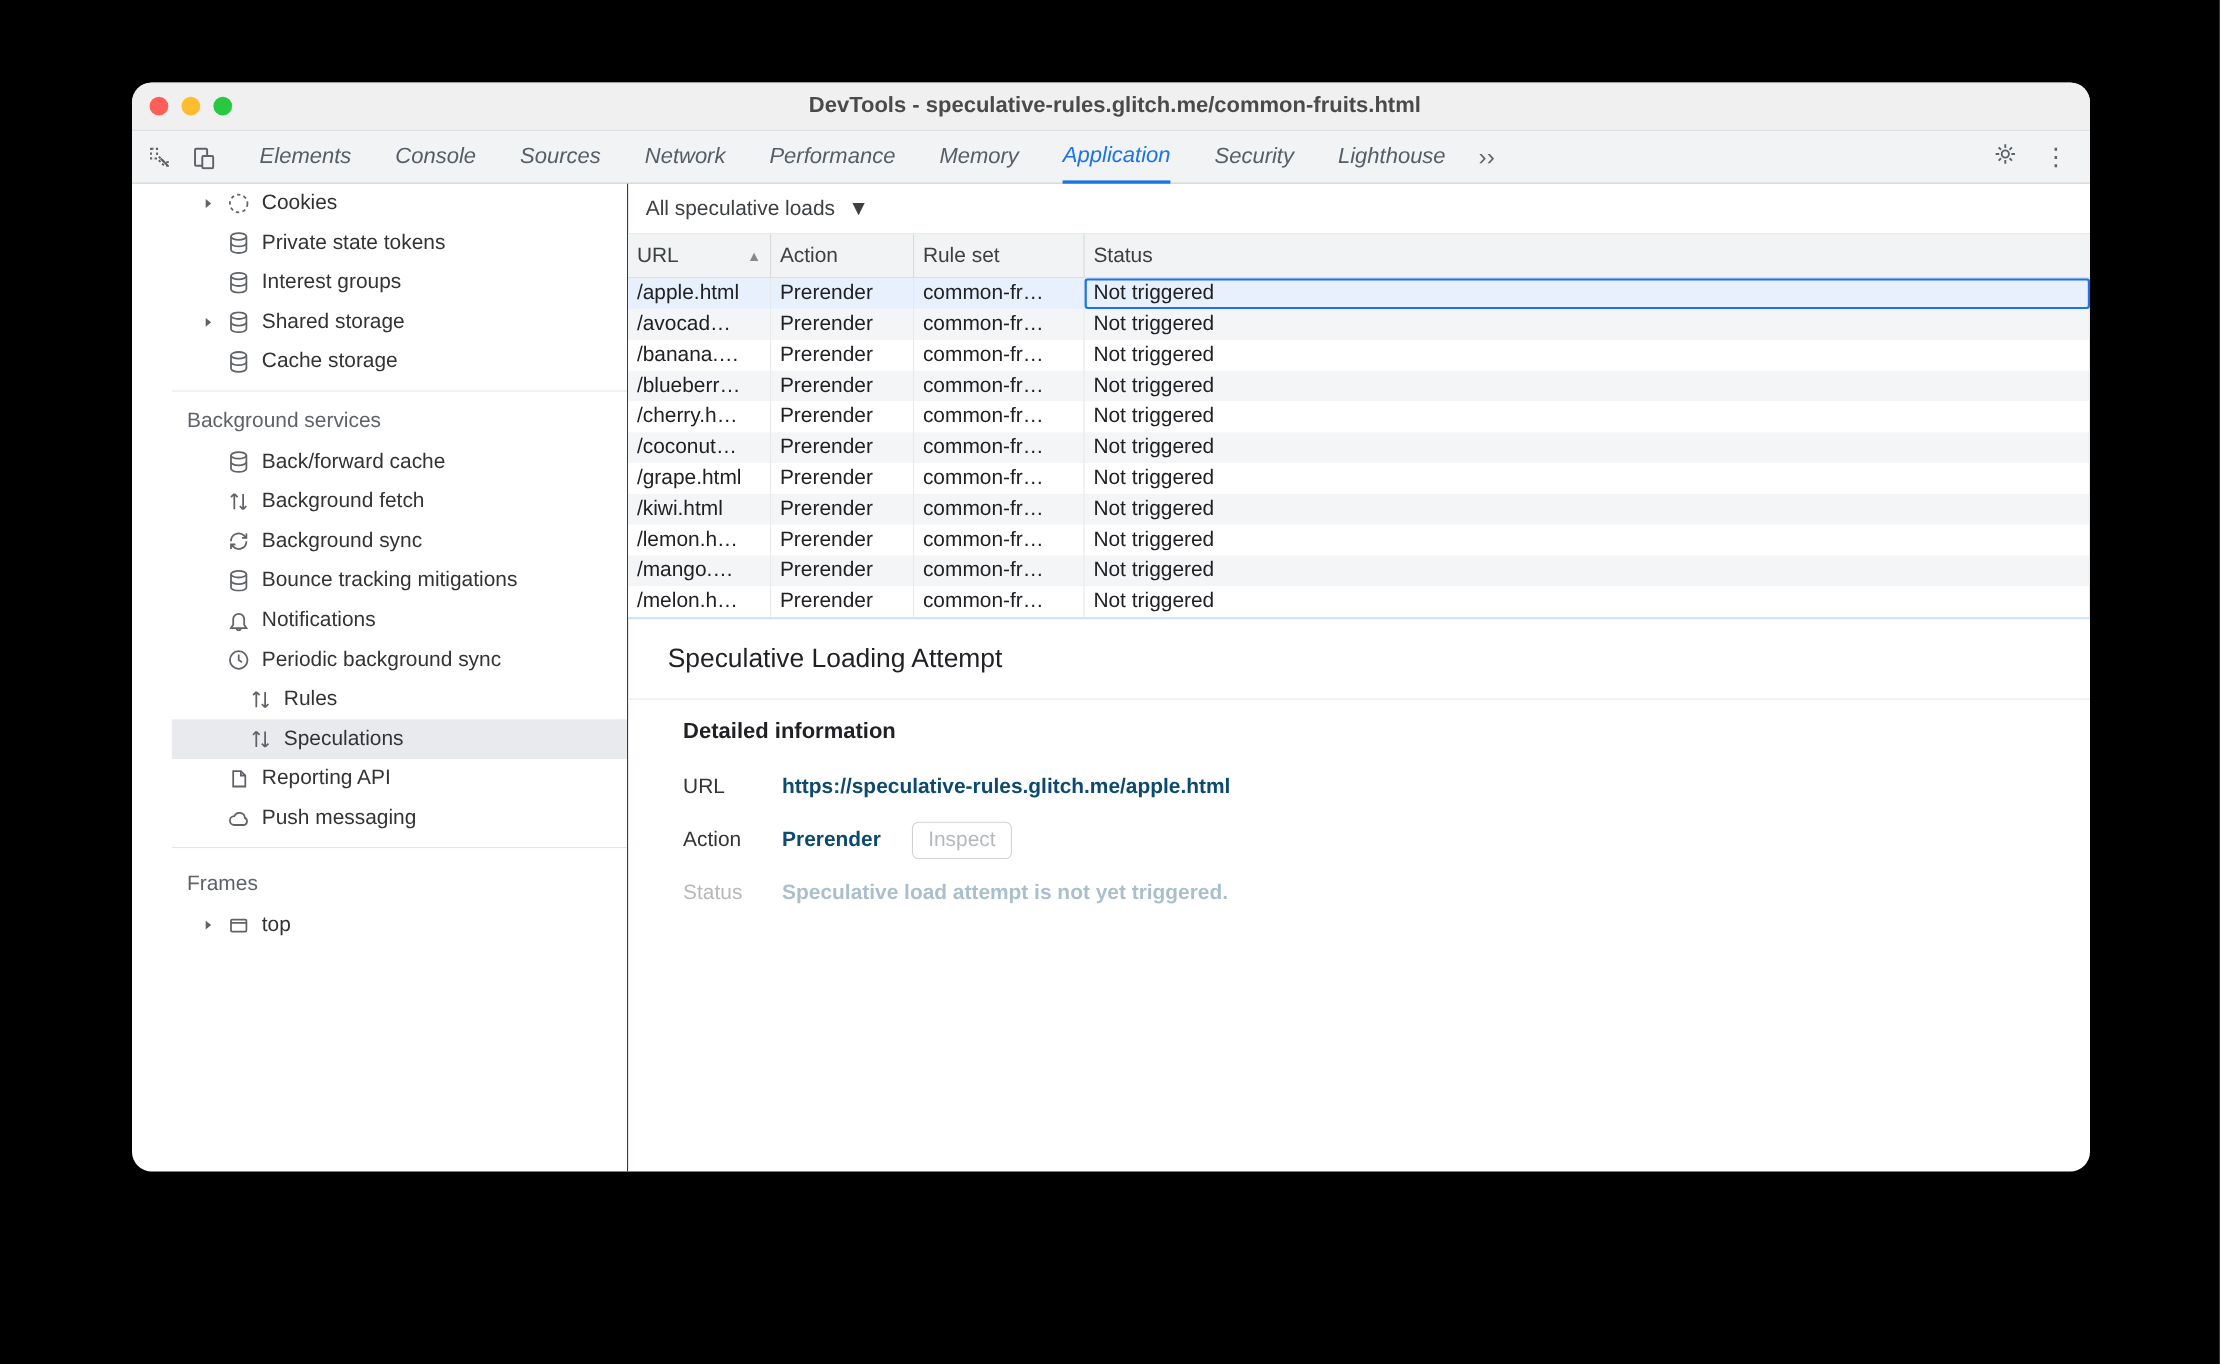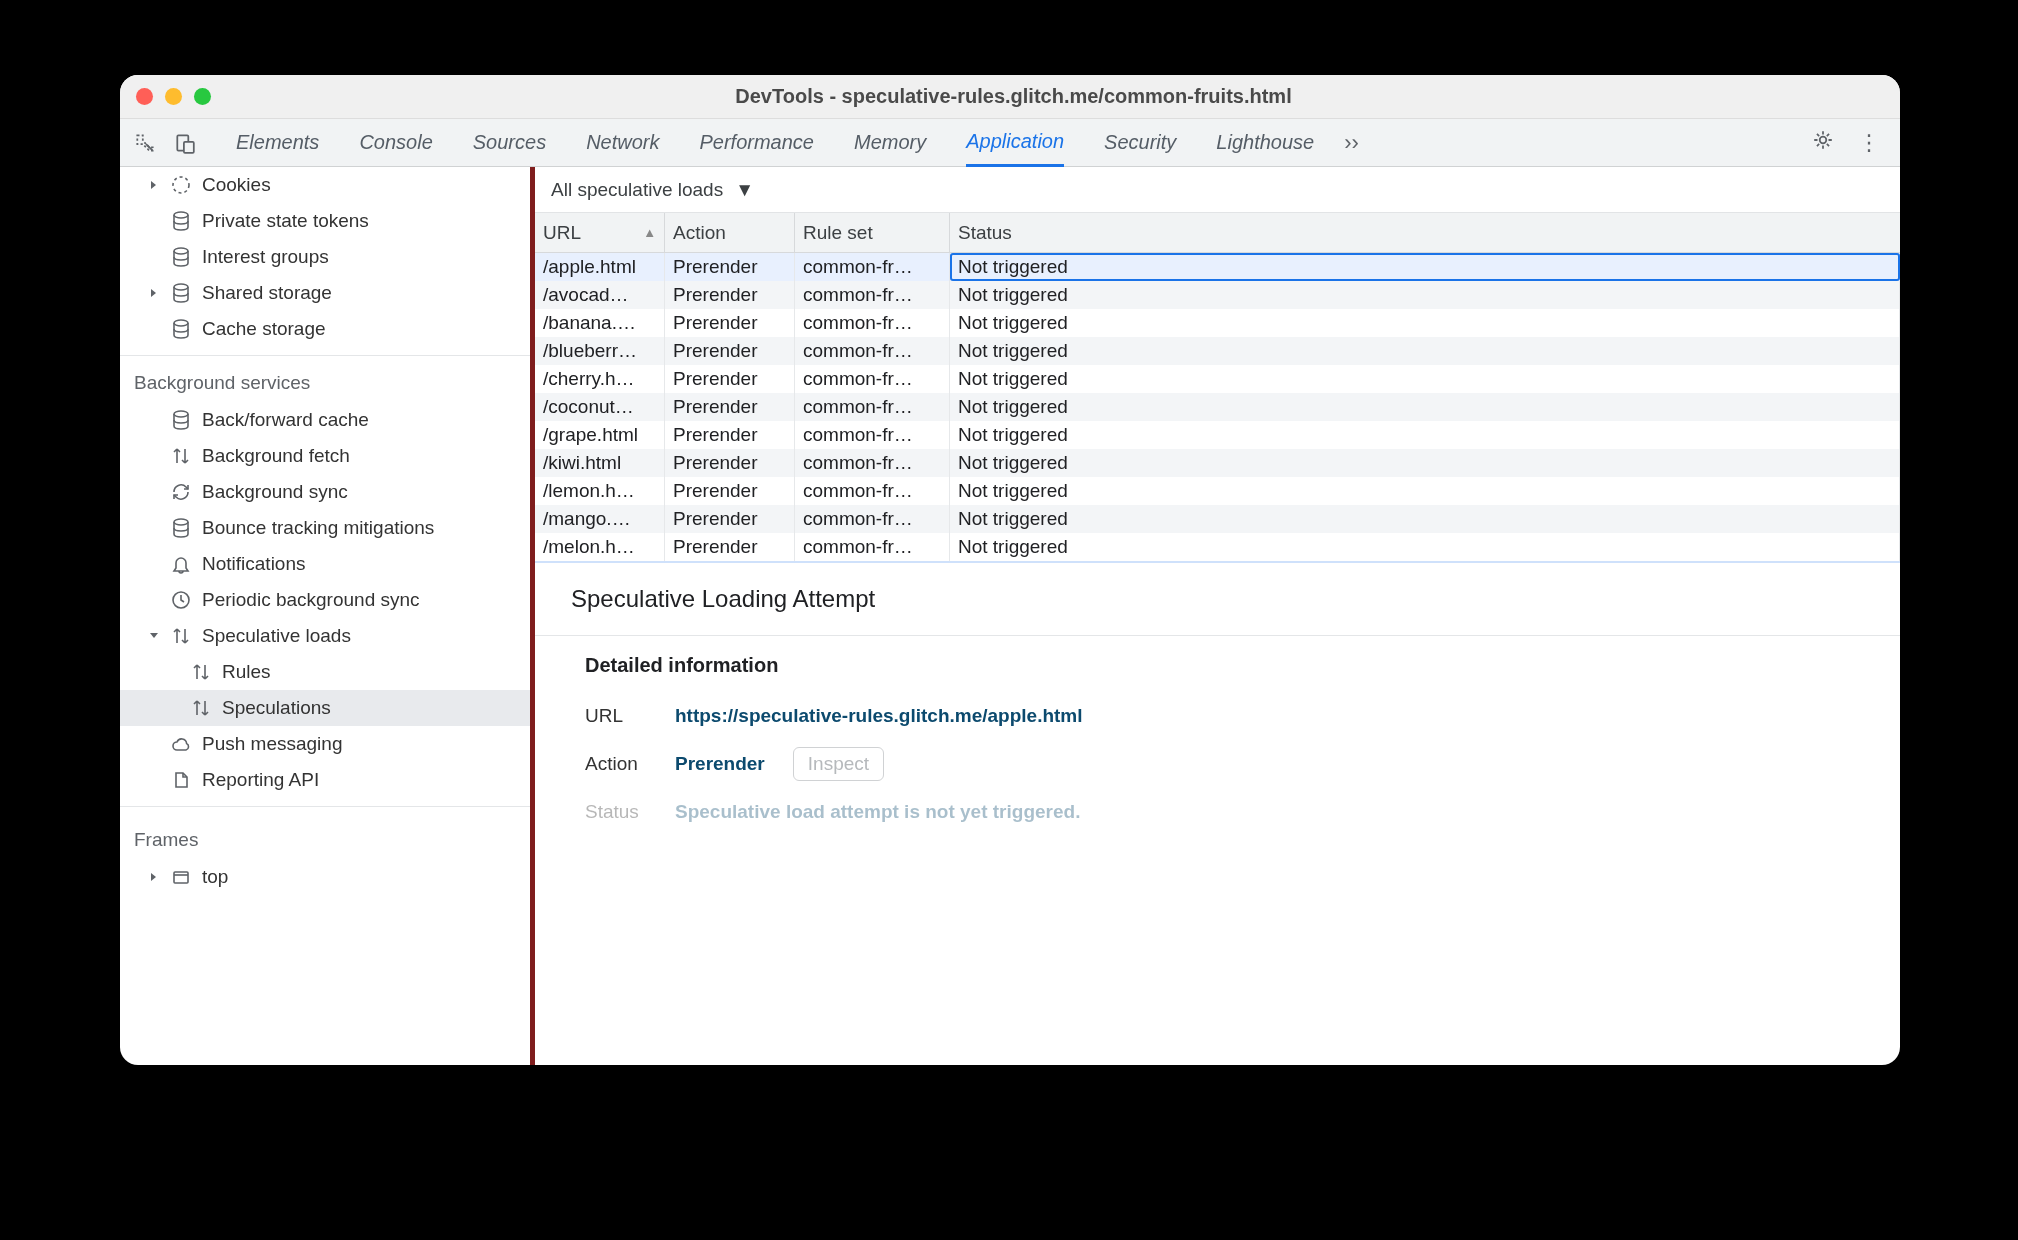--- a/index.html
+++ b/index.html
@@ -56,24 +56,25 @@
   .tb-icon svg { width:22px; height:22px; display:block; }
   .tabs { display:flex; align-items:center; gap: 40px; height:100%;font-style:italic; }
   .tab { color:#555d66; font-size:20px; height:100%; display:flex; align-items:center; cursor:pointer; }
   .tab.active { color:#1a73e8; border-bottom:3px solid #1a73e8; margin-bottom:-1px; }
   .tb-spacer { flex:1; }
   .tb-right { display:flex; gap:24px; padding-right:20px; align-items:center; }
   .tb-right svg { width:22px; height:22px; }
   .body { display:flex; flex:1; min-height:0; }
   .sidebar {
     width: 415px; flex: 0 0 auto;
-    border-right: 5px solid #7f1d1d;
+    border-right: 1px solid #7f1d1d;
     overflow: hidden;
     font-size: 19px;
     color:#333;
+    margin-left:36px;
   }
   .sb-section-title {
     color:#5f6368; font-size:19px;
     padding: 8px 0 8px 14px;
   }
   .sb-section-title.frames { padding-top: 14px; }
   .sb-sep { height:1px; background:#e4e6e8; margin: 8px 0; }
   .sb-item {
     display:flex; align-items:center; gap:10px;
     height: 36px; padding-left: 28px;
@@ -351,68 +352,55 @@
           </div>
           <div class="sb-item">
             <span class="caret blank"></span>
             <span class="sb-icon">
               <svg viewBox="0 0 20 20">
                 <use href="#i-clock"></use>
               </svg>
             </span>
             <span class="sb-label">Periodic background sync</span>
           </div>
-          <div class="sb-item">
-            <span class="caret">
-              <svg width="10" height="10" viewBox="0 0 10 10">
-                <path d="M1 2l4 5 4-5z" fill="#5f6368"></path>
-              </svg>
-            </span>
+          <div class="sb-item indent2">
+            <span class="caret blank"></span>
             <span class="sb-icon">
               <svg viewBox="0 0 20 20">
                 <use href="#i-updown"></use>
               </svg>
             </span>
-            <span class="sb-label">Speculative loads</span>
-          </div>
-          <div class="sb-item indent2">
+            <span class="sb-label">Rules</span>
+          </div>
+          <div class="sb-item indent2 selected">
             <span class="caret blank"></span>
             <span class="sb-icon">
               <svg viewBox="0 0 20 20">
                 <use href="#i-updown"></use>
               </svg>
             </span>
-            <span class="sb-label">Rules</span>
-          </div>
-          <div class="sb-item indent2 selected">
-            <span class="caret blank"></span>
-            <span class="sb-icon">
-              <svg viewBox="0 0 20 20">
-                <use href="#i-updown"></use>
-              </svg>
-            </span>
             <span class="sb-label">Speculations</span>
           </div>
           <div class="sb-item">
             <span class="caret blank"></span>
             <span class="sb-icon">
               <svg viewBox="0 0 20 20">
+                <use href="#i-doc"></use>
+              </svg>
+            </span>
+            <span class="sb-label">Reporting API</span>
+          </div>
+          <div class="sb-item">
+            <span class="caret blank"></span>
+            <span class="sb-icon">
+              <svg viewBox="0 0 20 20">
                 <use href="#i-cloud"></use>
               </svg>
             </span>
             <span class="sb-label">Push messaging</span>
-          </div>
-          <div class="sb-item">
-            <span class="caret blank"></span>
-            <span class="sb-icon">
-              <svg viewBox="0 0 20 20">
-                <use href="#i-doc"></use>
-              </svg>
-            </span>
-            <span class="sb-label">Reporting API</span>
           </div>
         </div>
       <div class="sb-sep"></div>
       <div class="sb-section-title frames">Frames</div>
       <div id="sb-frames">
           <div class="sb-item">
             <span class="caret">
               <svg width="10" height="10" viewBox="0 0 10 10">
                 <path d="M2 1l5 4-5 4z" fill="#5f6368"></path>
               </svg>

